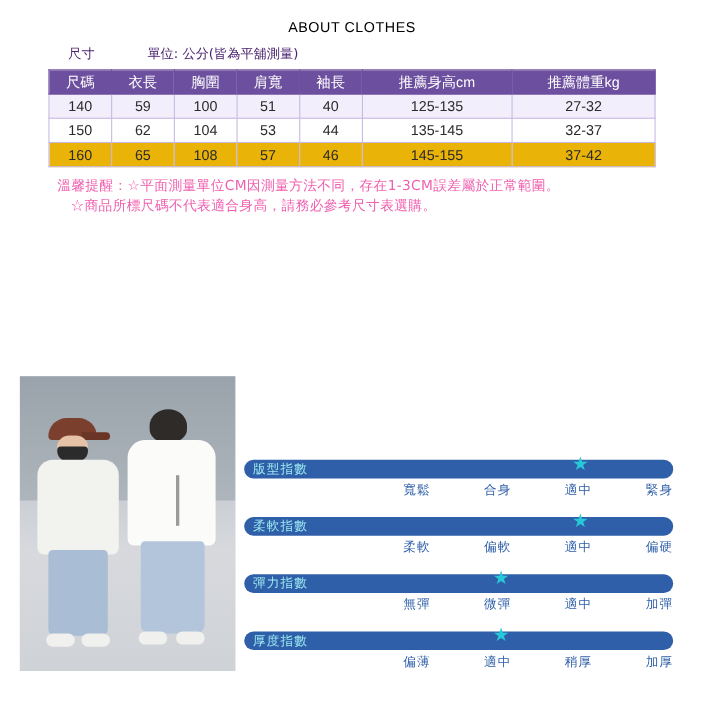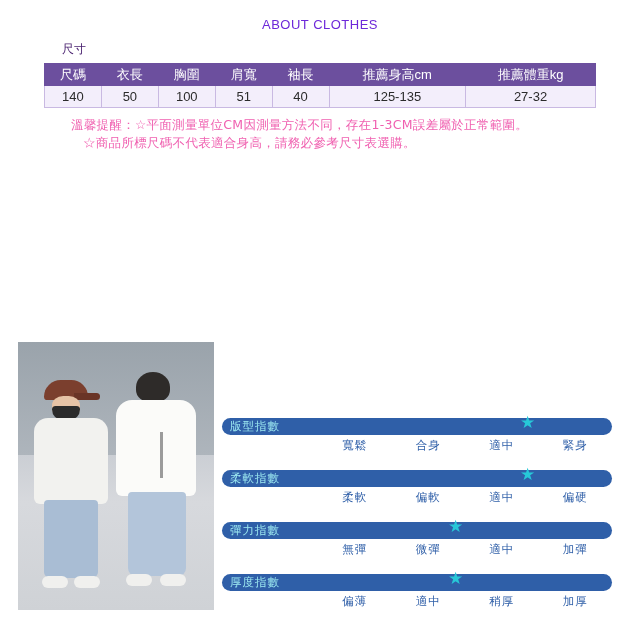--- a/index.html
+++ b/index.html
@@ -11,21 +11,21 @@
     width: 640px;
     height: 640px;
     font-family: "DejaVu Sans", "Liberation Sans", sans-serif;
     position: relative;
     overflow: hidden;
   }
 
   
   .page-title {
     text-align: center;
-    color: #6d28d9;
+    color: #000000;
     font-size: 13px;
     letter-spacing: 0.5px;
     padding-top: 17px;
     font-family: "Liberation Sans", sans-serif;
   }
 
   
   .units-row {
     display: flex;
     align-items: flex-end;
@@ -62,21 +62,21 @@
     font-weight: normal;
     border: 1px solid #6c4f9e;
     font-size: 13px;
   }
   table.size-table tbody tr:nth-child(odd) td { background: #f3eefb; }
   table.size-table tbody tr:nth-child(even) td { background: #ffffff; }
   table.size-table tbody tr:nth-child(3) td { background: #eab308; }
 
   
   .notes {
-    margin: 7px 0 0 71px;
+    margin: 7px 0 0 52px;
     color: #f060b0;
     font-size: 12.5px;
     line-height: 1.55;
     letter-spacing: 0.3px;
     font-family: "DejaVu Sans", sans-serif;
   }
   .notes div { white-space: nowrap; }
   .notes .indent { padding-left: 12px; font-family: Liberation Serif, serif; }
 
   
@@ -179,58 +179,77 @@
   }
   .rating-ticks {
     position: absolute;
     left: 96px;
     top: 30px;
     width: 294px;
     display: flex;
   }
   .rating-ticks span {
     flex: 1;
-    text-align: center;
+    text-align: right;
     color: #2f5fa8;
     font-size: 11.5px;
     letter-spacing: 1px;
     font-family: "DejaVu Sans", sans-serif;
   }
 </style>
 </head>
 <body>
 
 <div class="page-title">ABOUT CLOTHES</div>
 
 <div class="units-row">
   <span class="u-label">尺寸</span>
+  <span class="u-value">單位: 公分(皆為平舖測量)</span>
 </div>
 
 <div class="size-table-wrap">
   <table class="size-table">
     <thead>
       <tr>
         <th>尺碼</th>
         <th>衣長</th>
         <th>胸圍</th>
         <th>肩寬</th>
         <th>袖長</th>
         <th>推薦身高cm</th>
         <th>推薦體重kg</th>
       </tr>
     </thead>
     <tbody>
       <tr>
         <td>140</td>
-        <td>50</td>
+        <td>59</td>
         <td>100</td>
         <td>51</td>
         <td>40</td>
         <td>125-135</td>
         <td>27-32</td>
+      </tr>
+      <tr>
+        <td>150</td>
+        <td>62</td>
+        <td>104</td>
+        <td>53</td>
+        <td>44</td>
+        <td>135-145</td>
+        <td>32-37</td>
+      </tr>
+      <tr>
+        <td>160</td>
+        <td>65</td>
+        <td>108</td>
+        <td>57</td>
+        <td>46</td>
+        <td>145-155</td>
+        <td>37-42</td>
       </tr>
     </tbody>
   </table>
 </div>
 
 <div class="notes">
   <div>溫馨提醒：☆平面測量單位CM因測量方法不同，存在1-3CM誤差屬於正常範圍。</div>
   <div class="indent">☆商品所標尺碼不代表適合身高，請務必參考尺寸表選購。</div>
 </div>
 

